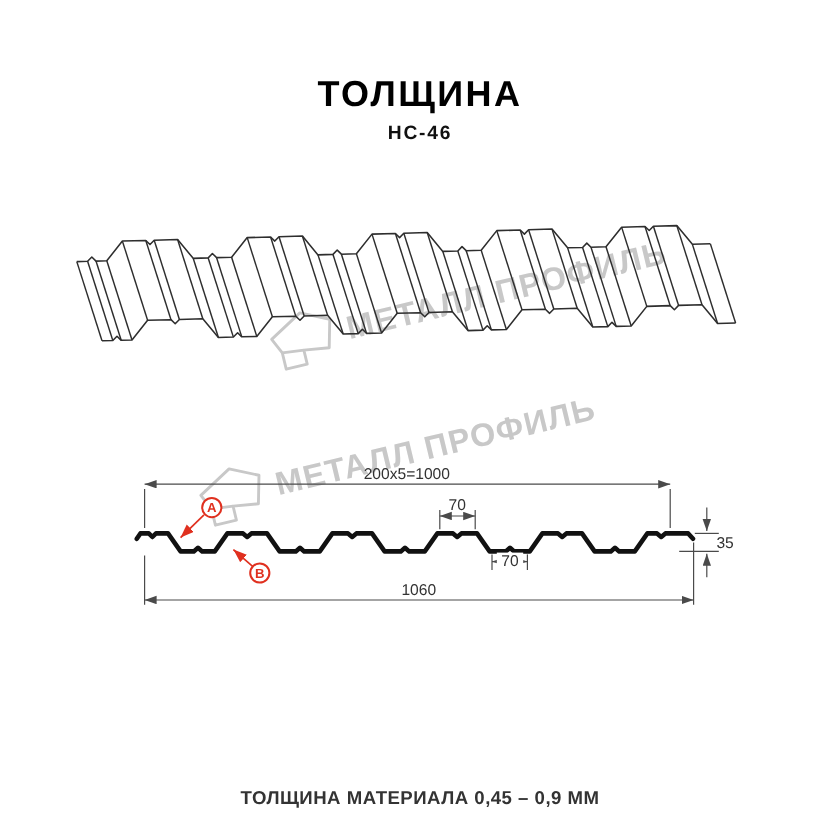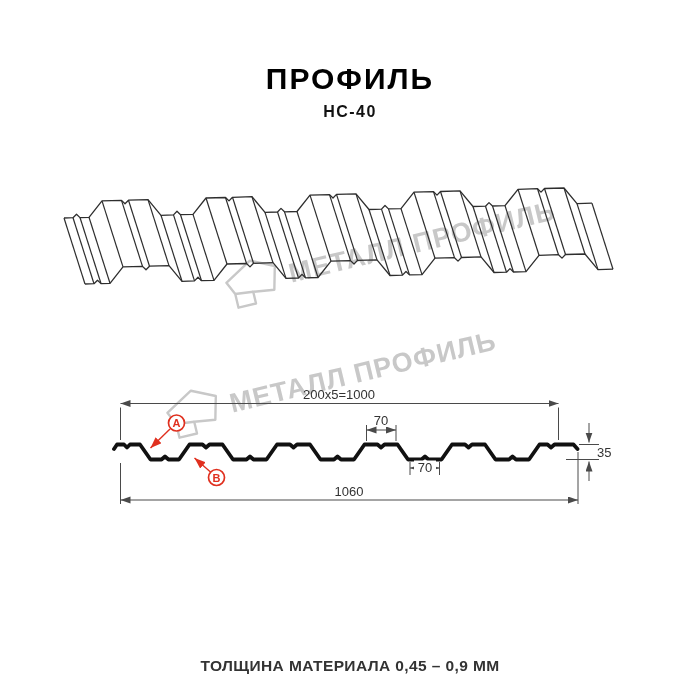--- a/index.html
+++ b/index.html
@@ -20,22 +20,22 @@
   #persp-svg{left:55px;top:172px;}
   #xsec-svg{left:85px;top:385px;}
   .dimtxt{font-size:13px;fill:#333;font-family:"Liberation Sans",sans-serif;}
   .mktxt{font-size:11px;font-weight:700;font-family:"Liberation Sans",sans-serif;}
 </style>
 </head>
 <body>
 
 <div id="page">
 
-  <div class="title">ПРОФИЛЬ</div>
-  <div class="subtitle">НС-40</div>
+  <div class="title">ТОЛЩИНА</div>
+  <div class="subtitle">НС-46</div>
 
   <div class="wm" id="wm1">
     <svg width="58" height="52" viewBox="0 0 58 52" style="position:static">
       <path d="M5,20 L33,4 L56,15 L50,38 L29,35 L29,47 L11,47 L11,33 Z" fill="none" stroke="#c8c8c8" stroke-width="2.4" stroke-linejoin="round"></path>
       <path d="M11,33 L29,35" fill="none" stroke="#c8c8c8" stroke-width="2.4"></path>
     </svg>
     <span class="wm-text">МЕТАЛЛ ПРОФИЛЬ</span>
   </div>
 
   <div class="wm" id="wm2">

